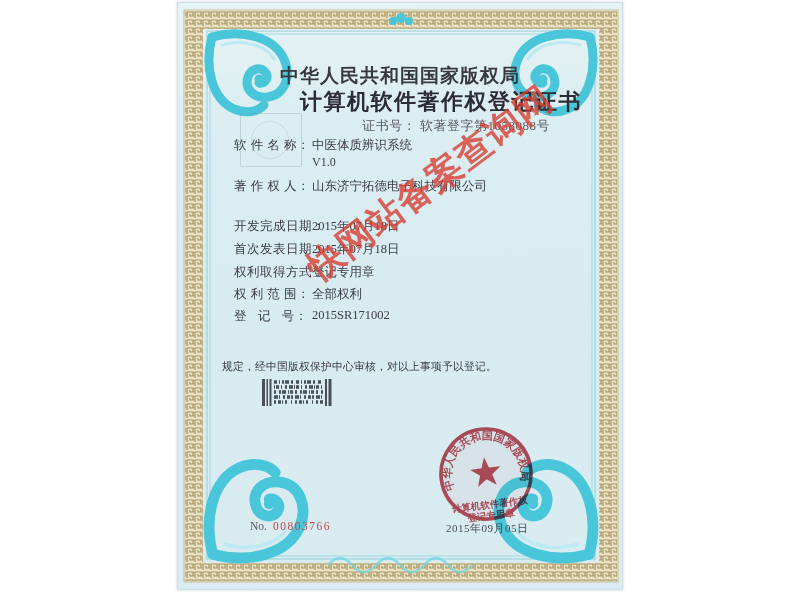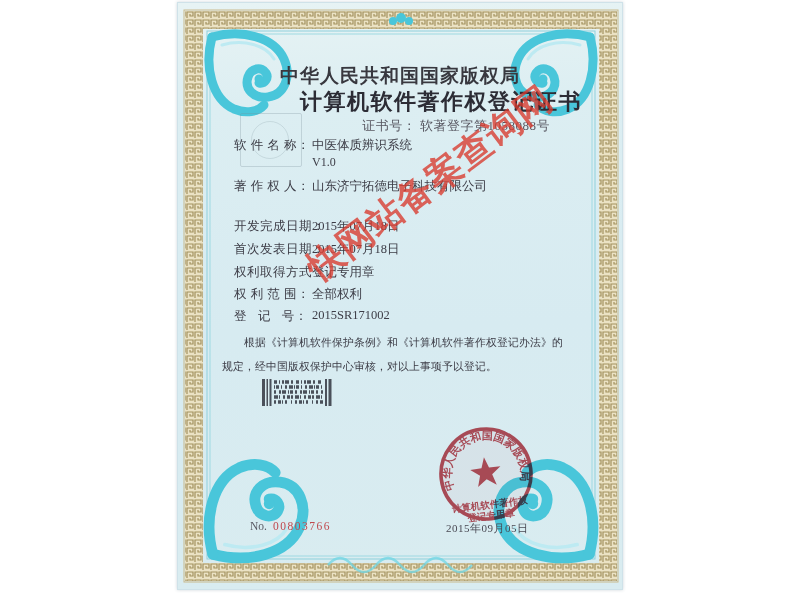--- a/index.html
+++ b/index.html
@@ -122,21 +122,20 @@
   </div>
   <div class="txt row" style="top:283px">
     <span class="lbl">权 利 范 围： </span>
     <span class="val">全部权利</span>
   </div>
   <div class="txt row" style="top:305px">
     <span class="lbl">登   记   号： </span>
     <span class="val">2015SR171002</span>
   </div>
 
-  <div class="txt para indent" style="top:333px">根据《计算机软件保护条例》和《计算机软件著作权登记办法》的</div>
   <div class="txt para" style="top:357px">规定，经中国版权保护中心审核，对以上事项予以登记。</div>
 
   <div class="bcwrap">
     <svg width="70" height="27" viewBox="0 0 70 27">
       <g fill="#4a505a">
         <rect x="0" y="0" width="3" height="27"></rect>
           <rect x="4.5" y="0" width="1.5" height="27"></rect>
         <rect x="7.5" y="0" width="2" height="27"></rect>
         <rect x="63" y="0" width="2" height="27"></rect>
           <rect x="66.5" y="0" width="3" height="27"></rect>

